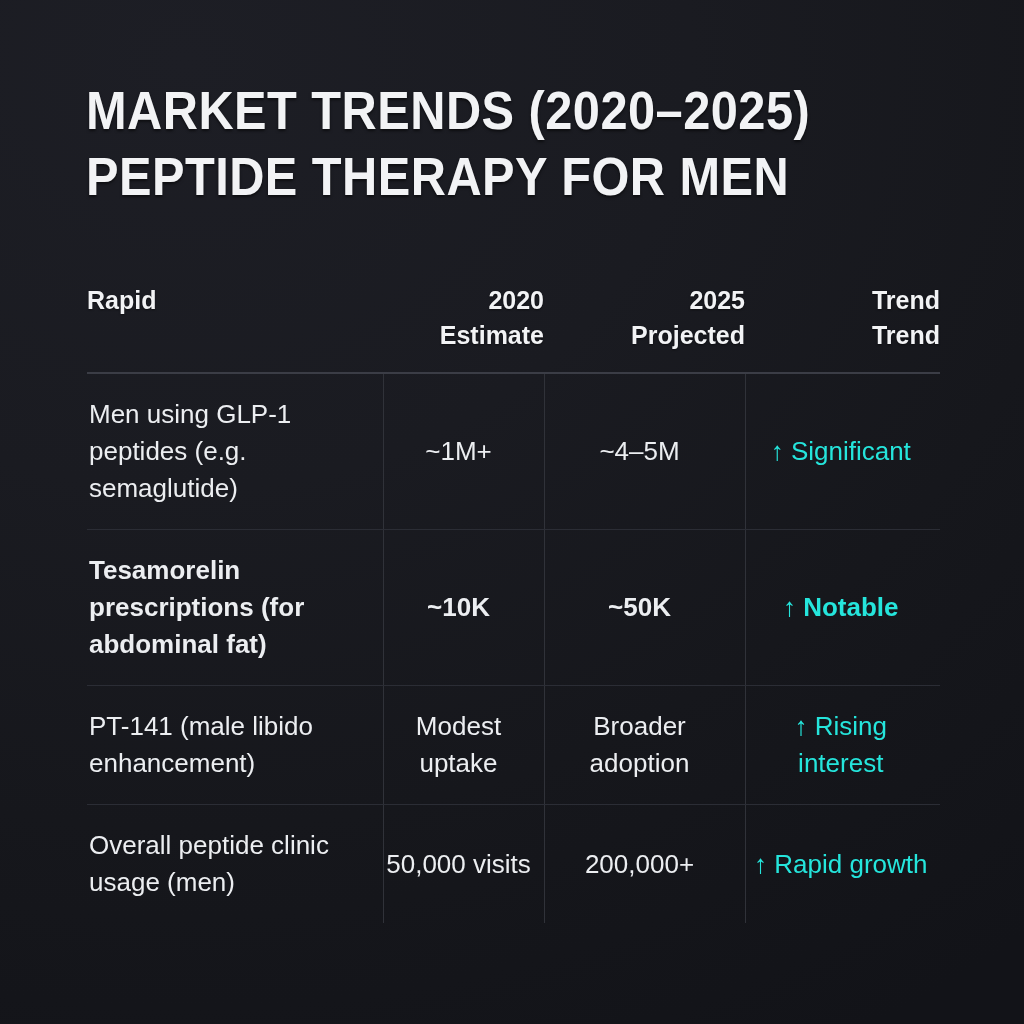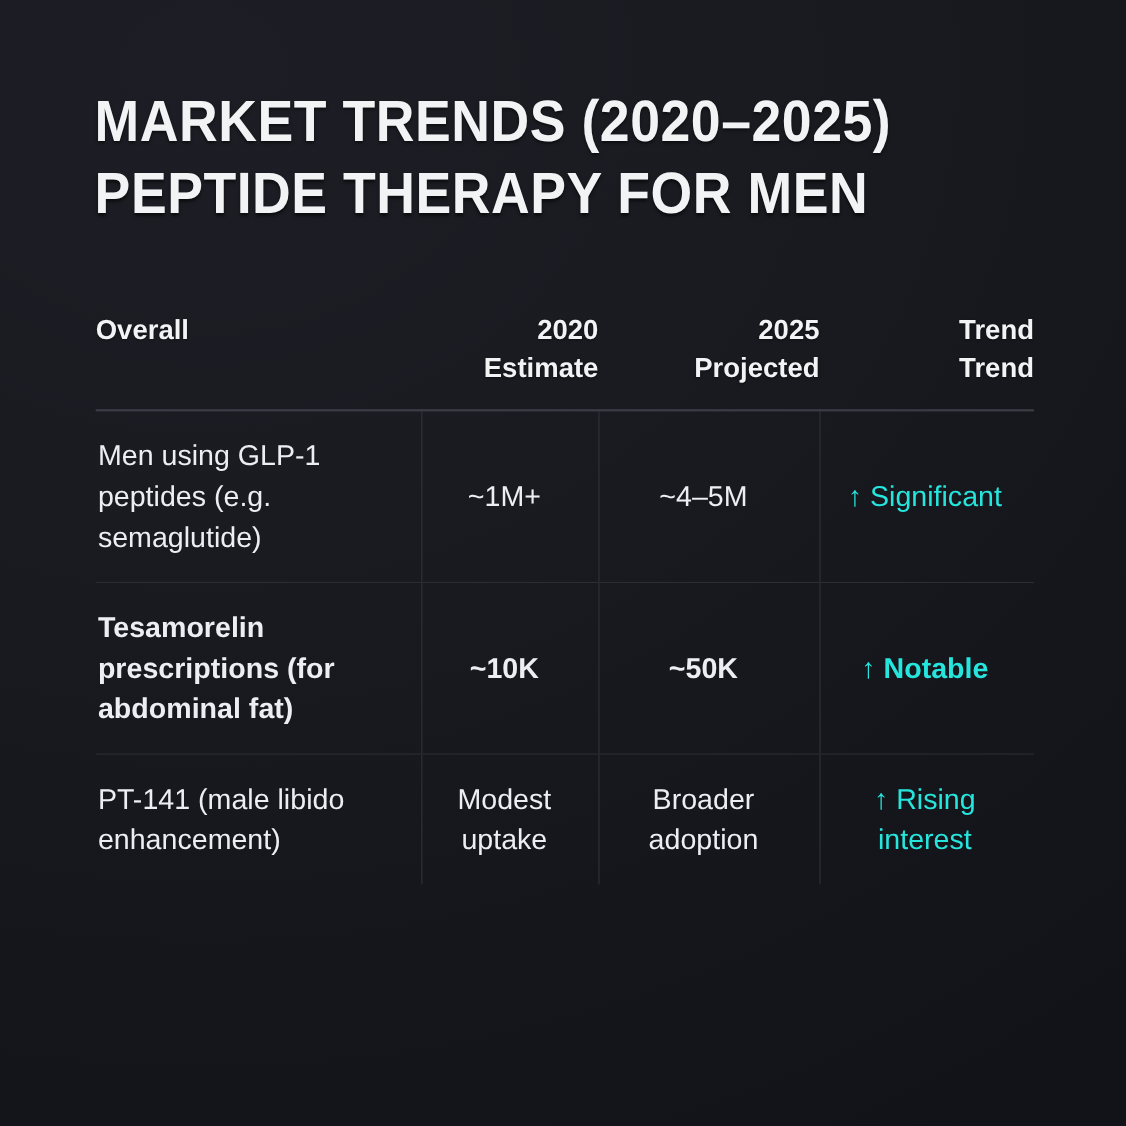--- a/index.html
+++ b/index.html
@@ -132,21 +132,21 @@
   <div id="table-wrap">
     <table class="data-table">
       <colgroup>
         <col class="c-metric">
         <col class="c-2020">
         <col class="c-2025">
         <col class="c-growth">
       </colgroup>
       <thead>
         <tr>
-          <th class="h-metric">Overall</th>
+          <th class="h-metric">Rapid</th>
           <th class="h-num">
             <div>2020</div>
             <div>Estimate</div>
           </th>
           <th class="h-num">
             <div>2025</div>
             <div>Projected</div>
           </th>
           <th class="h-num">
             <div>Trend</div>
@@ -170,18 +170,24 @@
           <td class="growth-cell v-div"><span class="arrow-up">↑</span> <span>Notable</span></td>
         </tr>
 
         <tr class="r3">
           <td class="metric-cell">PT-141 (male libido enhancement)</td>
           <td class="num-cell v-div">Modest uptake</td>
           <td class="num-cell v-div">Broader adoption</td>
           <td class="growth-cell v-div"><span class="arrow-up">↑</span> <span>Rising interest</span></td>
         </tr>
 
+        <tr class="r4">
+          <td class="metric-cell">Overall peptide clinic usage (men)</td>
+          <td class="num-cell v-div">50,000 visits</td>
+          <td class="num-cell v-div">200,000+</td>
+          <td class="growth-cell v-div"><span class="arrow-up">↑</span> <span>Rapid growth</span></td>
+        </tr>
 
       </tbody>
     </table>
   </div>
 
 </div>
 
 </body></html>

